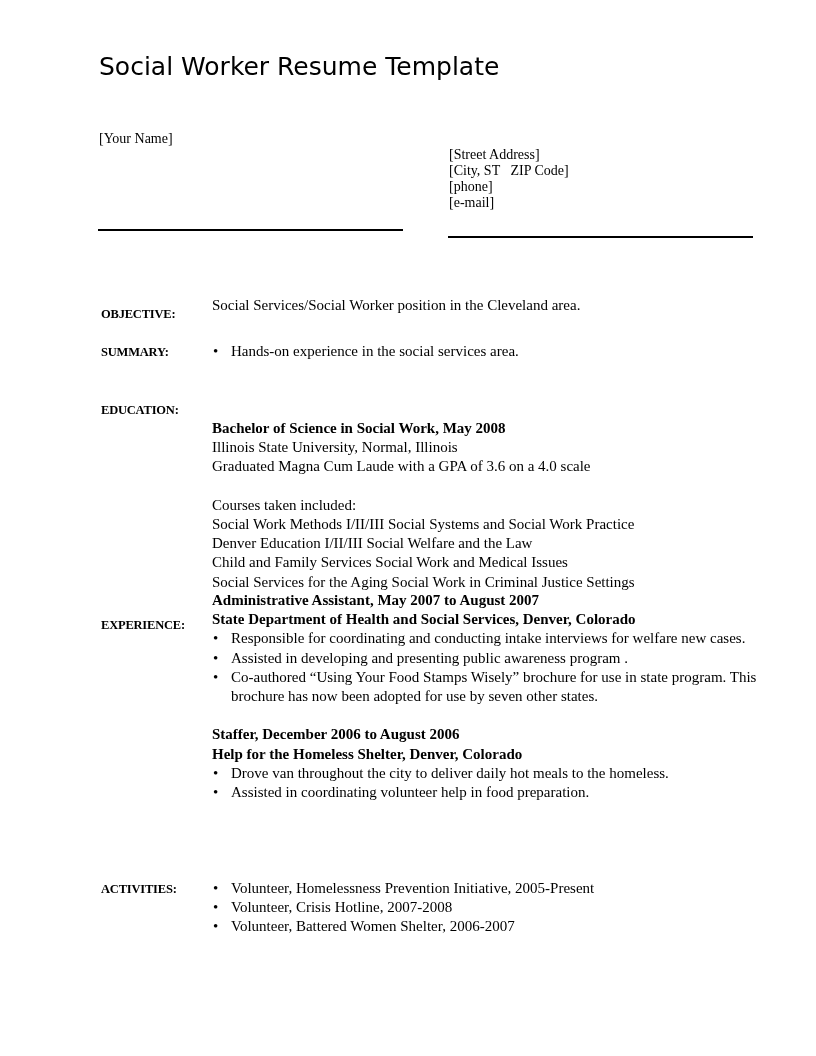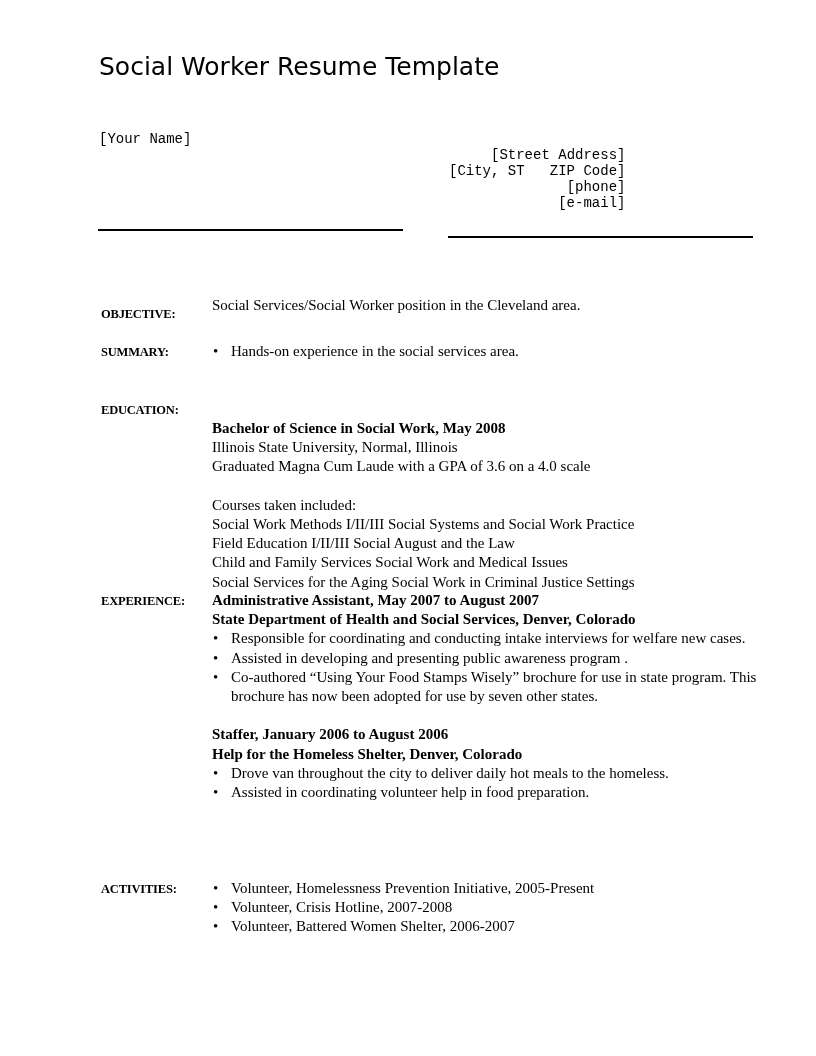--- a/index.html
+++ b/index.html
@@ -3,21 +3,21 @@
 <meta charset="utf-8">
 <style>
   html, body { margin: 0; padding: 0; background: #ffffff; }
   body { width: 816px; height: 1056px; position: relative; overflow: hidden; color: #000; }
   .page { position: absolute; left: 0; top: 0; width: 816px; height: 1044px; }
   .title {
     position: absolute; left: 99px; top: 52px;
     font-family: "DejaVu Sans", sans-serif; font-size: 25px; font-weight: normal;
     letter-spacing: 0px; white-space: nowrap;
   }
-  .serif { font-family: Liberation Mono, monospace; text-align: right; }
+  .serif { font-family: Liberation Serif, serif; }
   .name { position: absolute; left: 99px; top: 131px; font-size: 14px; }
   .addr { position: absolute; left: 449px; top: 147px; font-size: 14px; line-height: 16px; }
   .addr div { white-space: pre; }
   .rule { position: absolute; height: 1px; background: #000; border-top: 1px solid #000; }
   .rule.left { left: 98px; top: 229px; width: 305px; }
   .rule.right { left: 448px; top: 236px; width: 305px; }
   .label {
     position: absolute; left: 101px; font-family: "Liberation Serif", serif;
     font-weight: bold; font-size: 12.5px; letter-spacing: -0.2px;
   }
@@ -61,39 +61,39 @@
   </div>
 
   <div class="label" style="top:403px;">EDUCATION:</div>
   <div class="content" style="top:400px;margin-top:19px;">
     <div class="line bold">Bachelor of Science in Social Work, May 2008</div>
     <div class="line">Illinois State University, Normal, Illinois</div>
     <div class="line">Graduated Magna Cum Laude with a GPA of 3.6 on a 4.0 scale</div>
     <div class="gap"></div>
     <div class="line">Courses taken included:</div>
     <div class="line">Social Work Methods I/II/III Social Systems and Social Work Practice</div>
-    <div class="line">Field Education I/II/III Social August and the Law</div>
+    <div class="line">Denver Education I/II/III Social Welfare and the Law</div>
     <div class="line">Child and Family Services Social Work and Medical Issues</div>
     <div class="line">Social Services for the Aging Social Work in Criminal Justice Settings</div>
   </div>
 
-  <div class="label" style="top:594px;">EXPERIENCE:</div>
+  <div class="label" style="top:618px;">EXPERIENCE:</div>
   <div class="content" style="top:591px;">
     <div>
       <div class="line bold">Administrative Assistant, May 2007 to August 2007</div>
       <div class="line bold">State Department of Health and Social Services, Denver, Colorado</div>
       <ul class="bul">
         <li>Responsible for coordinating and conducting intake interviews for welfare new cases.</li>
         <li>Assisted in developing and presenting public awareness program .</li>
         <li>Co-authored “Using Your Food Stamps Wisely”  brochure for use in state program.  This brochure has now been adopted for use by seven other states.</li>
       </ul>
     </div>
     <div class="gap"></div>
     <div>
-      <div class="line bold">Staffer, January 2006 to August 2006</div>
+      <div class="line bold">Staffer, December 2006 to August 2006</div>
       <div class="line bold">Help for the Homeless Shelter, Denver, Colorado</div>
       <ul class="bul">
         <li>Drove van throughout the city to deliver daily hot meals to the homeless.</li>
         <li>Assisted in coordinating volunteer help in food preparation.</li>
       </ul>
     </div>
   </div>
 
   <div class="label" style="top:882px;">ACTIVITIES:</div>
   <div class="content" style="top:879px;">

